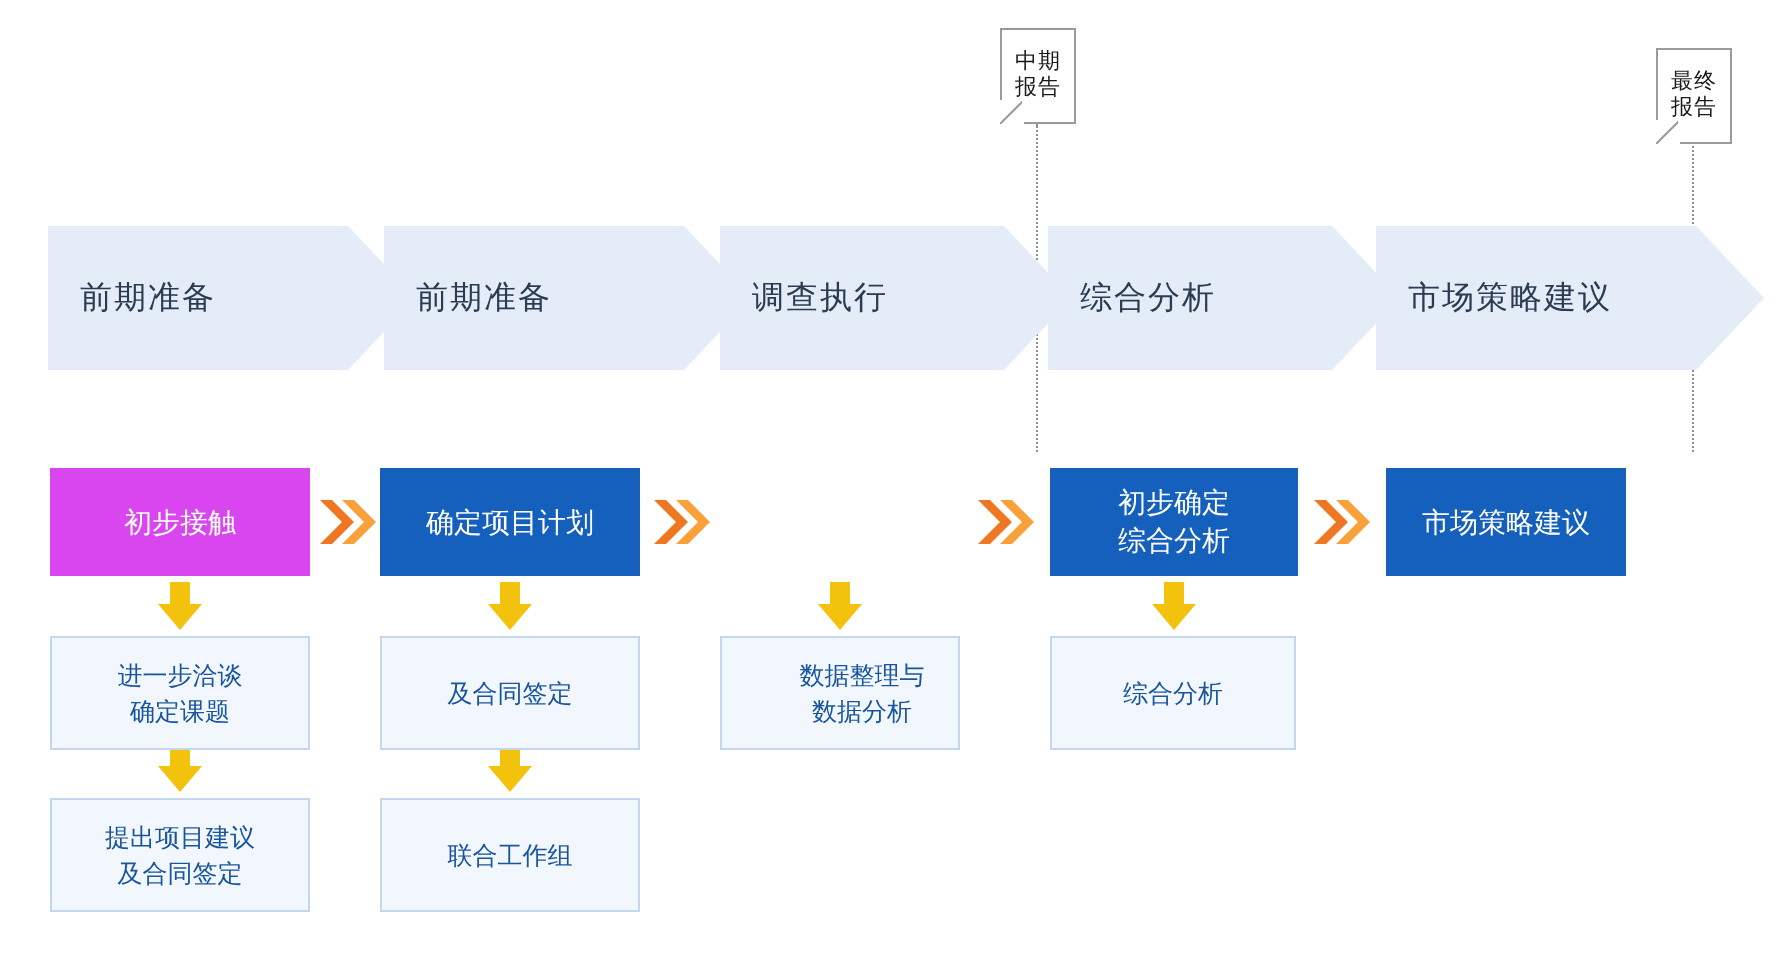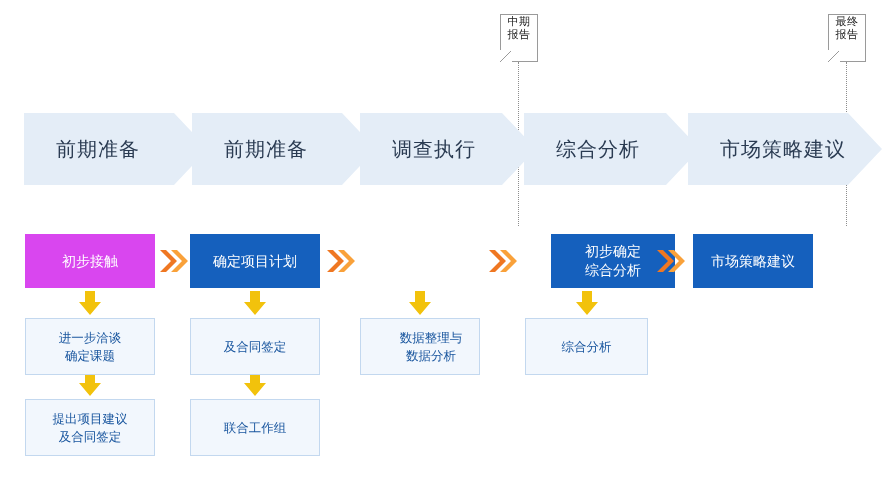--- a/index.html
+++ b/index.html
@@ -26,21 +26,21 @@
     position: absolute;
     width: 38px;
     height: 48px;
     background: #ffffff;
     border: 1px solid #9a9a9a;
     box-sizing: border-box;
     font-size: 11px;
     line-height: 13px;
     color: #1a1a1a;
     text-align: center;
-    padding-top: 0;
+    padding-top: 10px;
     letter-spacing: 0.5px;
   }
   
   .note::after {
     content: "";
     position: absolute;
     left: -1px;
     bottom: -1px;
     width: 11px;
     height: 11px;
@@ -82,25 +82,25 @@
   
   .phase {
     position: absolute;
     height: 72px;
     background: #e4edf7;
     display: flex;
     align-items: center;
     box-sizing: border-box;
   }
   .phase-label {
-    font-size: 20px;
+    font-size: 16px;
     color: #2a3b52;
     white-space: nowrap;
     letter-spacing: 1px;
-    padding-left: 32px;
+    padding-left: 16px;
     text-align: right;
   }
 
   
   .blue-box {
     position: absolute;
     background: #1560bd;
     color: #ffffff;
     display: flex;
     align-items: center;
@@ -150,21 +150,21 @@
         <span class="txt-line">报告</span>
       </div>
       <div class="note-fold">
         <svg width="12" height="12" viewBox="0 0 12 12">
           <polygon points="0,12 12,12 12,0" fill="#ffffff"></polygon>
           <polyline points="0,12 12,0" stroke="#9a9a9a" stroke-width="1" fill="none"></polyline>
           <polyline points="12,0 12,12" stroke="#ffffff" stroke-width="2" fill="none"></polyline>
         </svg>
       </div>
     </div>
-    <div class="note" style="left: 828px; top: 14px; border-color: rgb(154, 154, 154);">
+    <div class="note" style="left: 828px; top: 24px; border-color: rgb(154, 154, 154);">
       <div>
         <span class="txt-line">最终</span>
         <span class="txt-line">报告</span>
       </div>
       <div class="note-fold">
         <svg width="12" height="12" viewBox="0 0 12 12">
           <polygon points="0,12 12,12 12,0" fill="#ffffff"></polygon>
           <polyline points="0,12 12,0" stroke="#9a9a9a" stroke-width="1" fill="none"></polyline>
           <polyline points="12,0 12,12" stroke="#ffffff" stroke-width="2" fill="none"></polyline>
         </svg>
@@ -188,21 +188,21 @@
     <div class="blue-box" style="left: 25px; top: 234px; width: 130px; height: 54px; background: #d946ef;">
       <div>
         <span class="txt-line">初步接触</span>
       </div>
     </div>
     <div class="blue-box" style="left: 190px; top: 234px; width: 130px; height: 54px; background: rgb(21, 96, 189);">
       <div>
         <span class="txt-line">确定项目计划</span>
       </div>
     </div>
-    <div class="blue-box" style="left: 551px; top: 234px; width: 124px; height: 54px; background: rgb(21, 96, 189); text-align: right;">
+    <div class="blue-box" style="left: 525px; top: 234px; width: 124px; height: 54px; background: rgb(21, 96, 189); text-align: right;">
       <div>
         <span class="txt-line">初步确定</span>
         <span class="txt-line">综合分析</span>
       </div>
     </div>
     <div class="blue-box" style="left: 693px; top: 234px; width: 120px; height: 54px; background: rgb(21, 96, 189);">
       <div>
         <span class="txt-line">市场策略建议</span>
       </div>
     </div>

